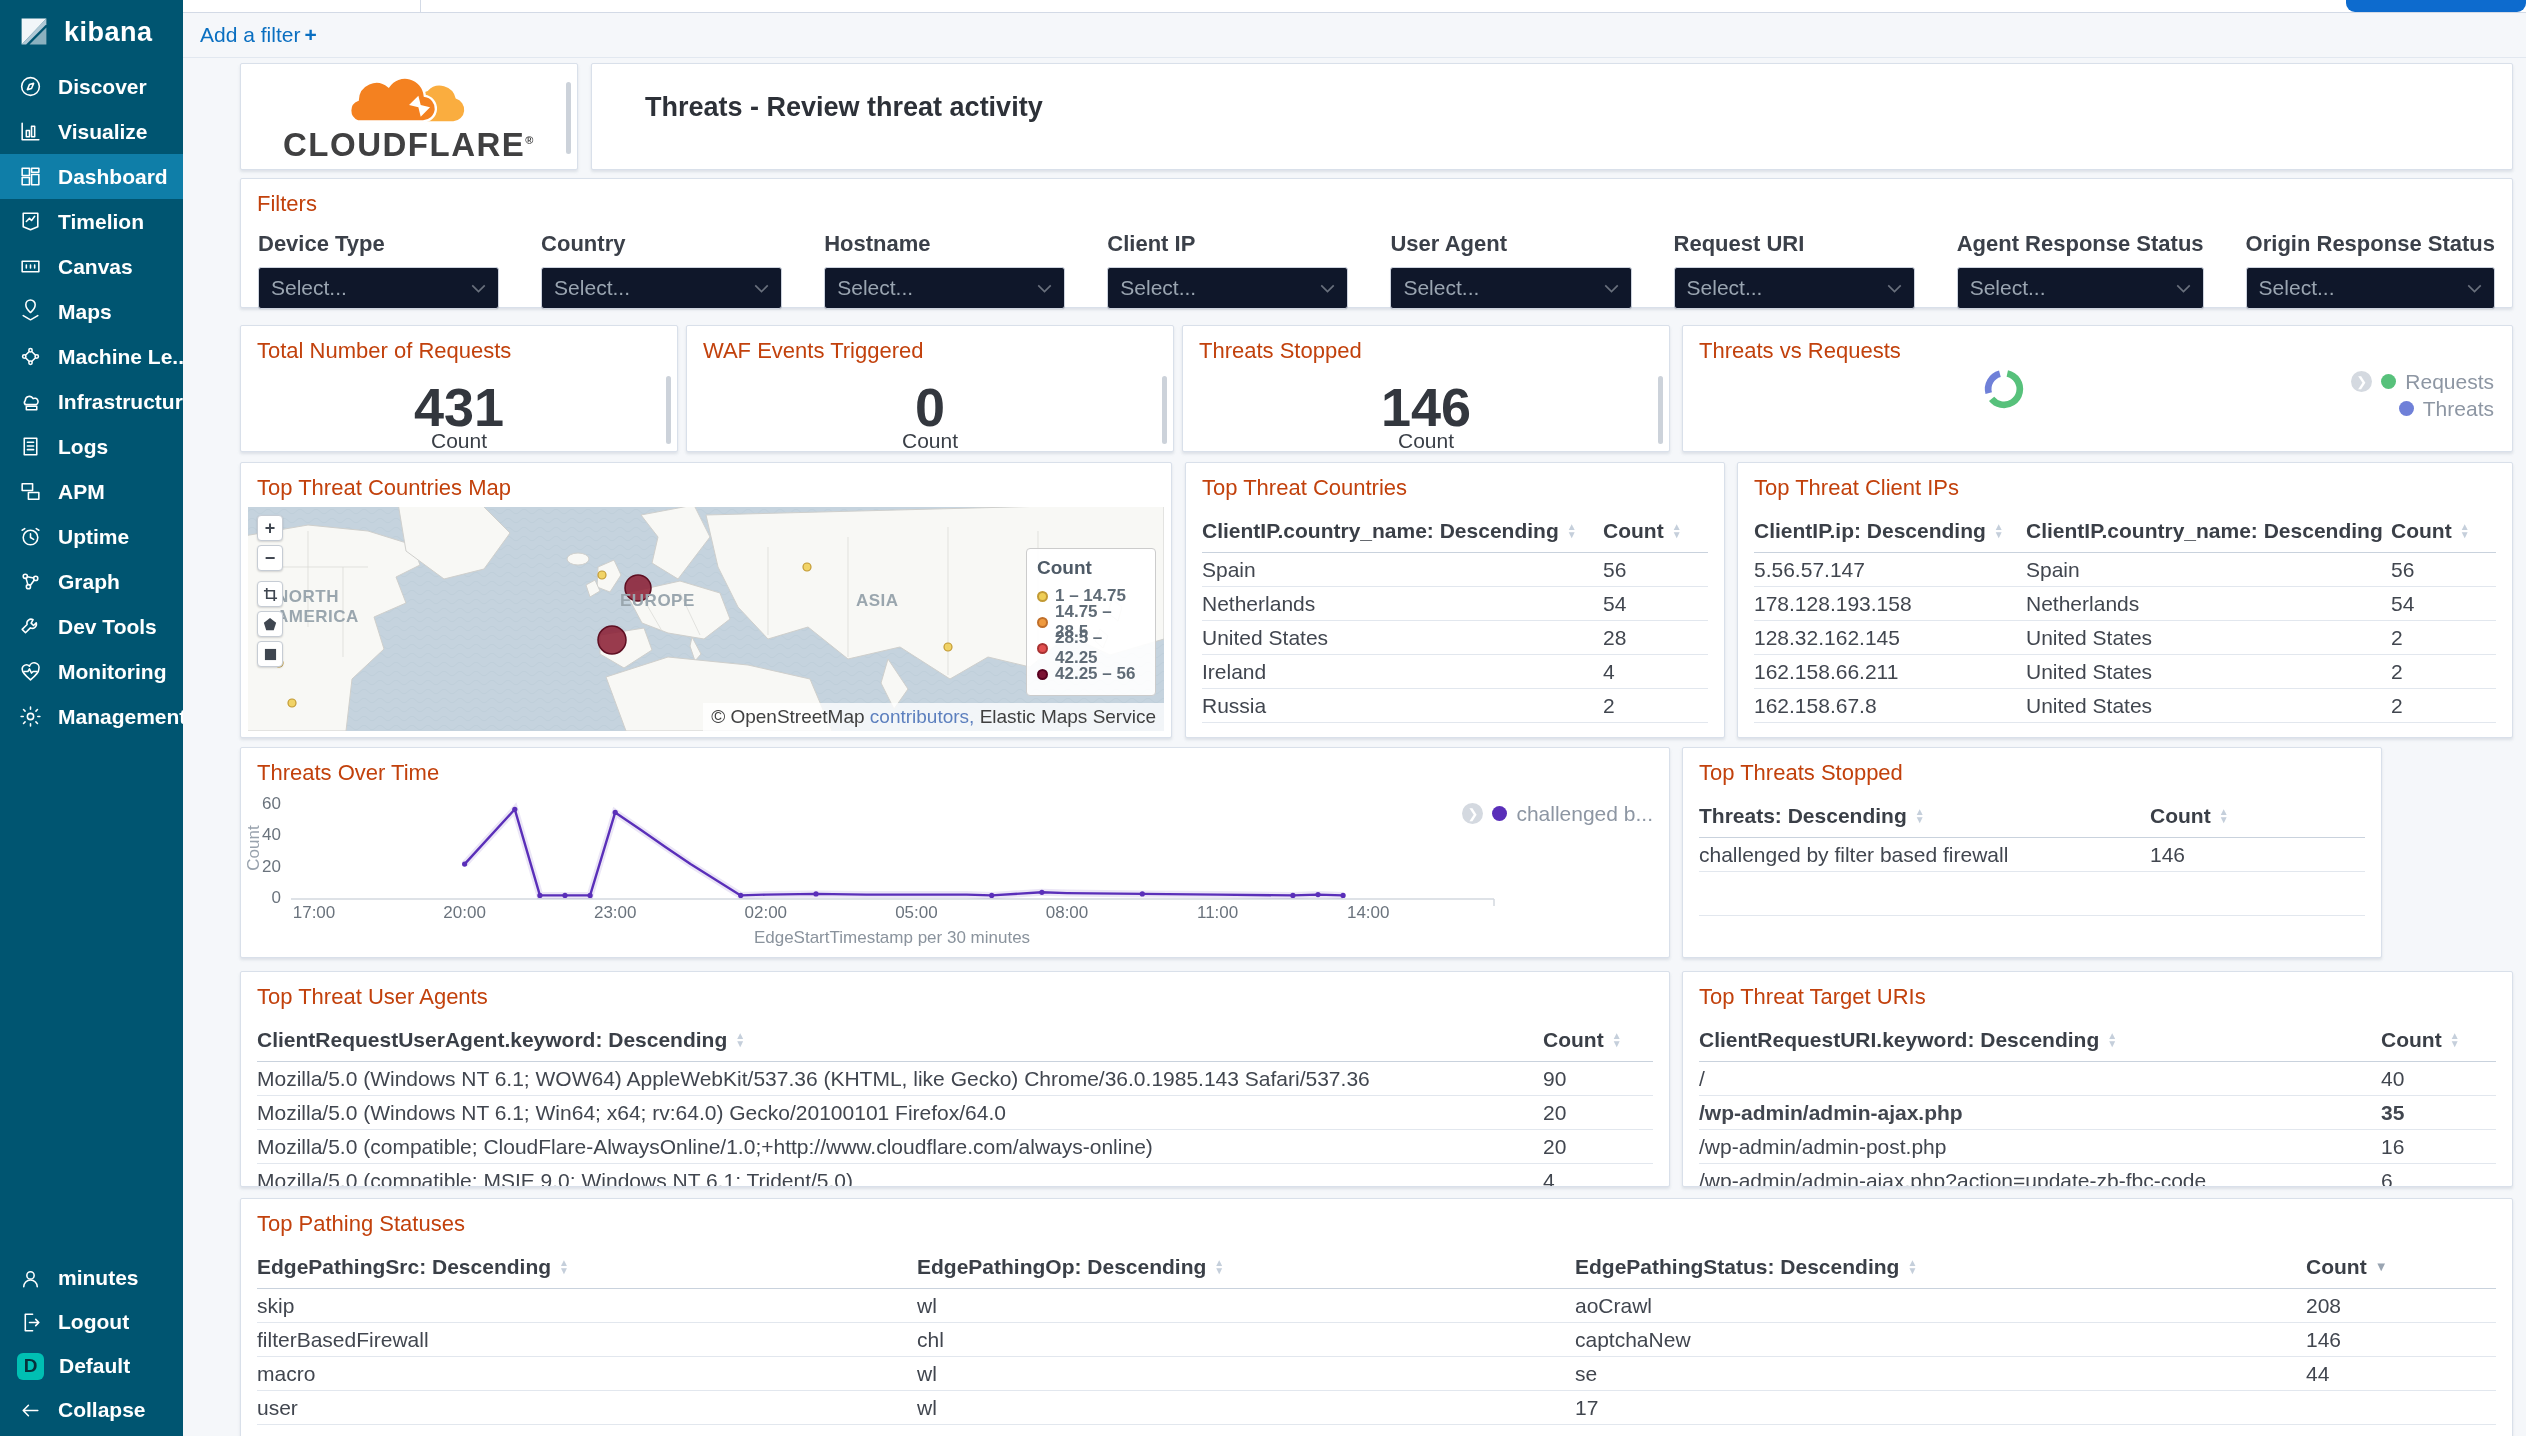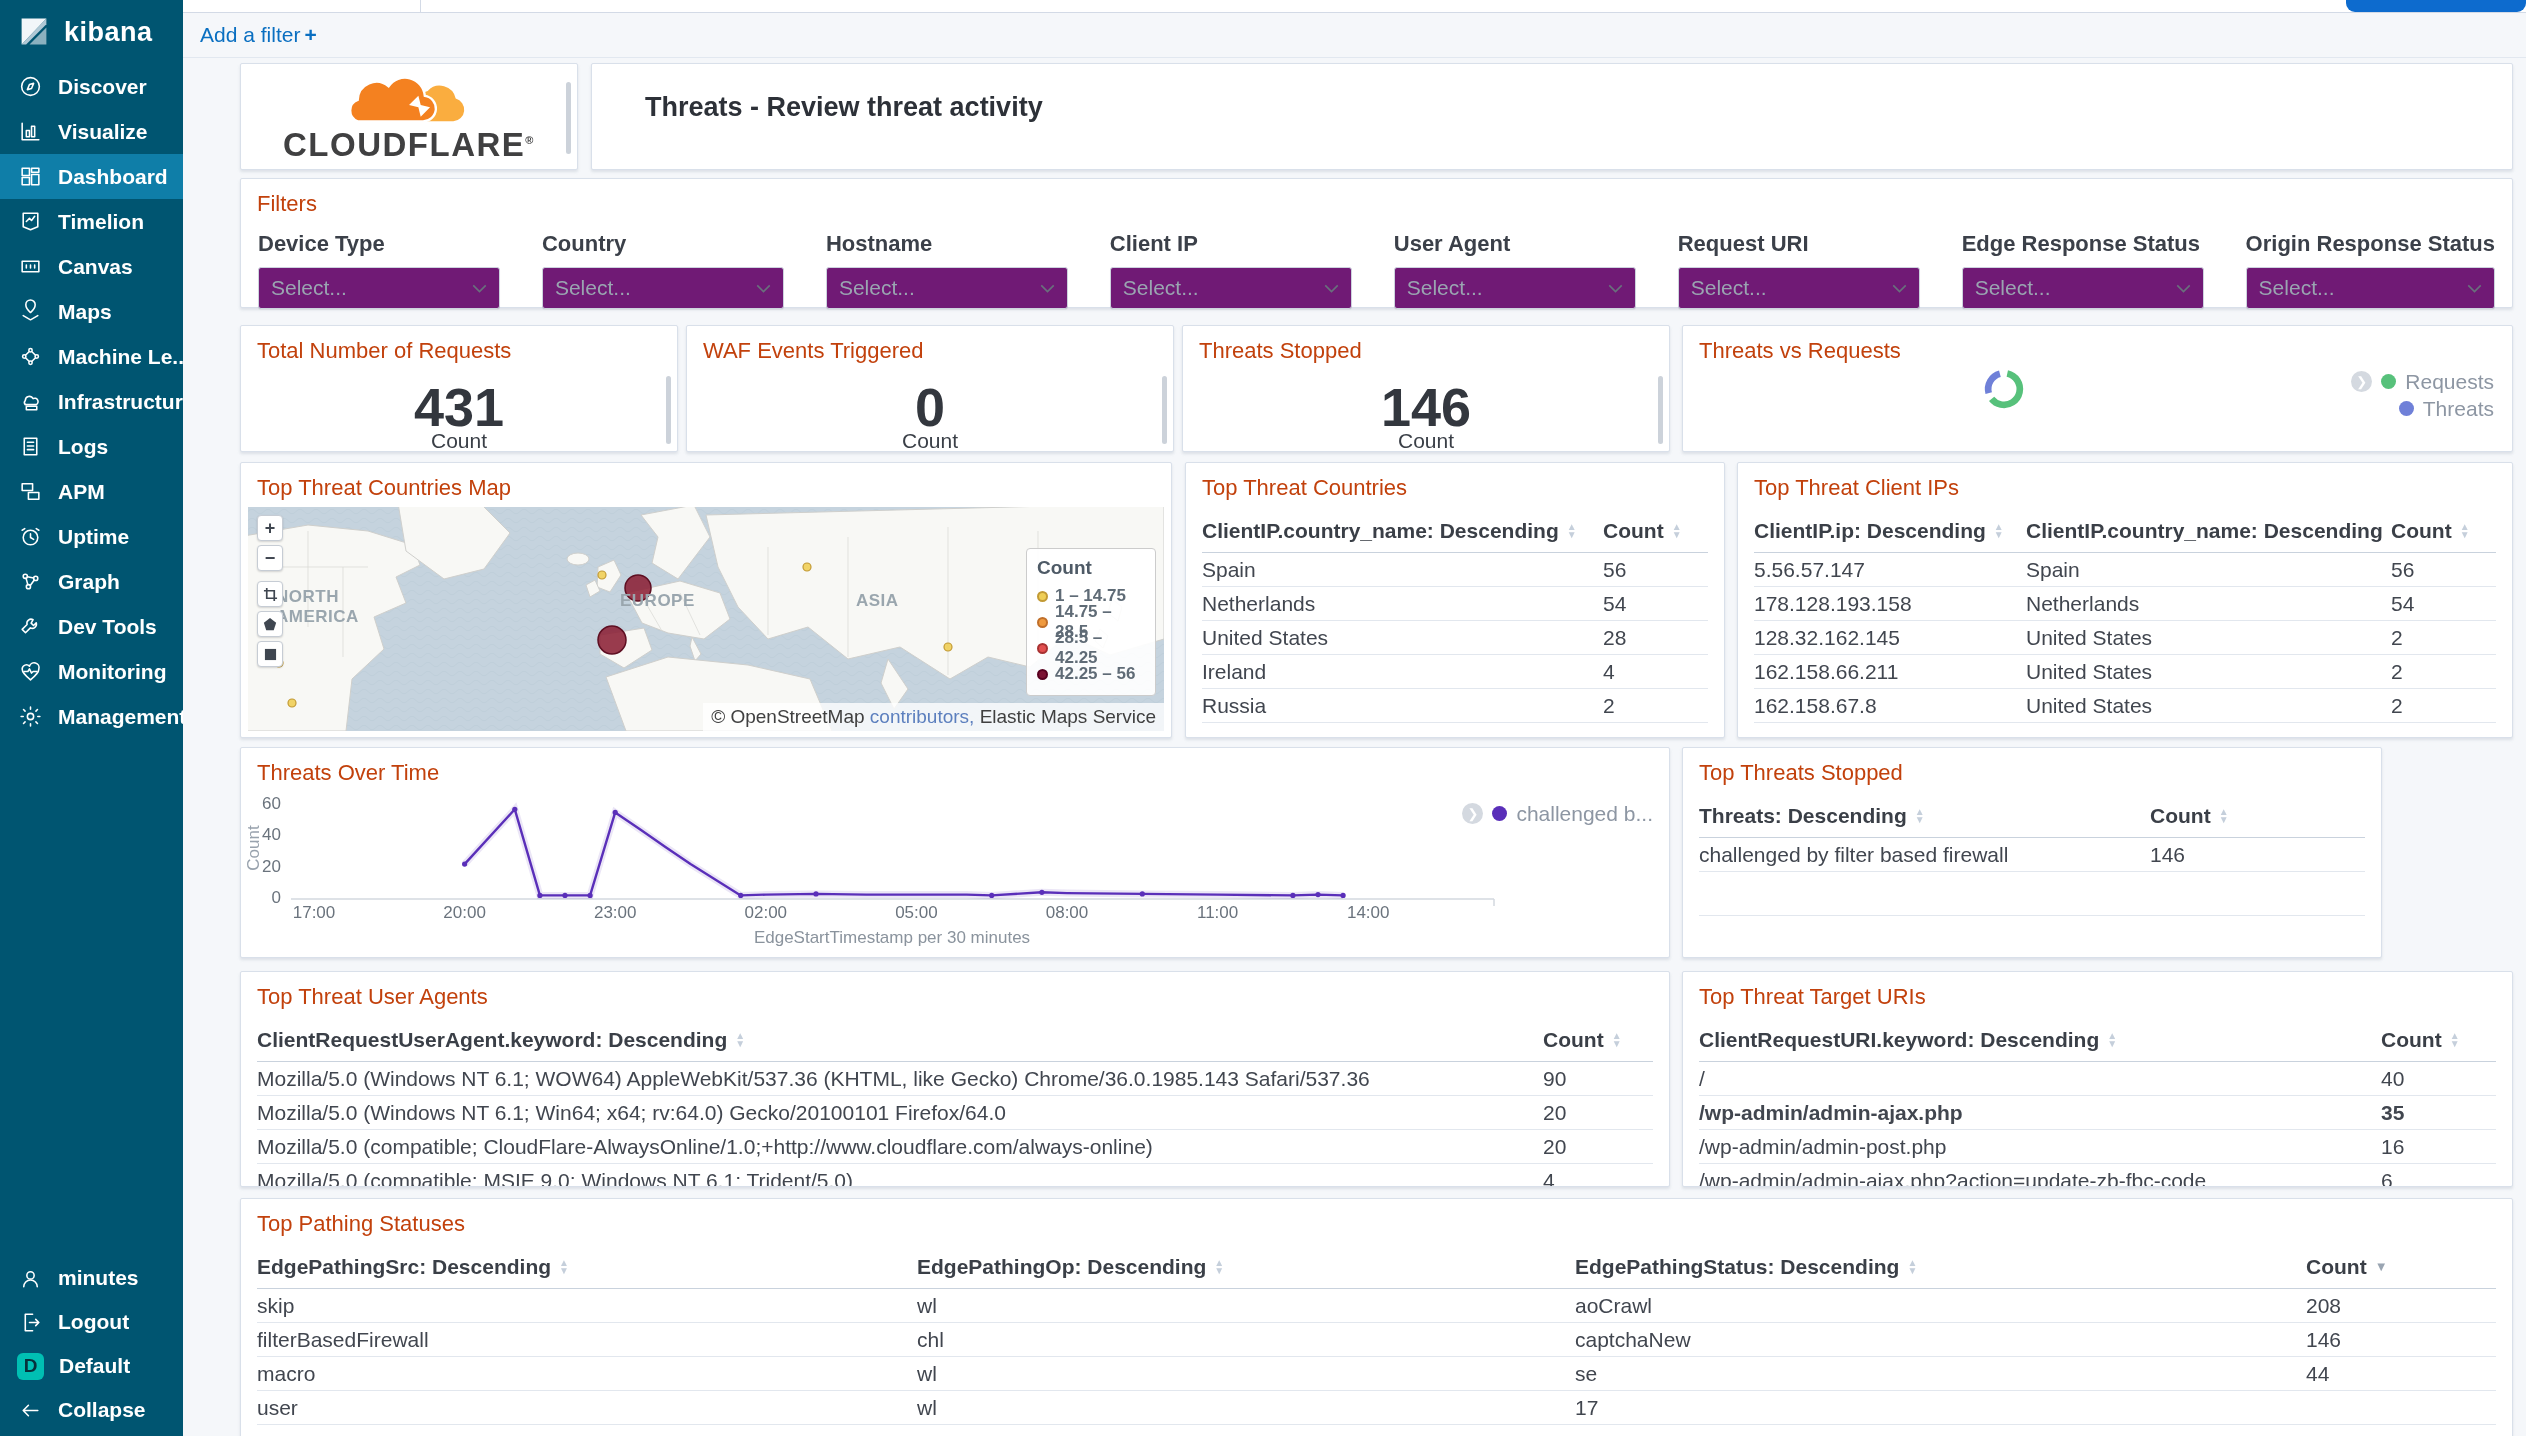--- a/index.html
+++ b/index.html
@@ -36,21 +36,21 @@
   #p-title { left:591px; top:63px; width:1922px; height:107px; }
   #dash-title { position:absolute; left:17px; top:28px; font-size:27px; font-weight:bold; color:#2d3138;margin-left:36px; }
   #cf-logo { position:absolute; left:50%; top:6px; transform:translateX(-50%); text-align:center; }
   #cf-word { font-size:33px; font-weight:bold; letter-spacing:1.5px; color:#404041; margin-top:-4px; }
   #cf-word sup { font-size:11px; }
 
   
   #p-filters { left:240px; top:178px; width:2273px; height:130px; }
   #filter-grid { position:absolute; left:17px; right:17px; top:52px; display:grid; grid-template-columns:repeat(8,1fr); column-gap:42px; }
   .fgroup .flabel { font-size:22px; font-weight:bold; color:#3b4049; margin-bottom:10px; white-space:nowrap; }
-  .fselect { height:42px; background:#701a75; border:1px solid #cdd3de; border-radius:3px; box-shadow:0 1px 1px rgba(0,0,0,.06); display:flex; align-items:center; justify-content:space-between; padding:0 12px; cursor:pointer; }
+  .fselect { height:42px; background:#0f172a; border:1px solid #cdd3de; border-radius:3px; box-shadow:0 1px 1px rgba(0,0,0,.06); display:flex; align-items:center; justify-content:space-between; padding:0 12px; cursor:pointer; }
   .fselect .ph { font-size:21px; color:#9aa5b1; }
   .fselect svg { stroke:#69707d; }
 
   
   .metric { top:325px; height:127px; }
   #p-m1 { left:240px; width:438px; }
   #p-m2 { left:686px; width:488px; }
   #p-m3 { left:1182px; width:488px; }
   .metric .num { position:absolute; left:0; right:0; top:54px; text-align:center; font-size:54px; font-weight:bold; color:#33373e; line-height:1; }
   .metric .cnt { position:absolute; left:0; right:0; top:103px; text-align:center; font-size:21px; color:#3a3f47; }
@@ -373,21 +373,21 @@
         <div class="fselect">
           <span class="ph">Select...</span>
           <span style="display:flex">
             <svg width="15" height="9" viewBox="0 0 12 7" fill="none" stroke-width="1.3">
               <path d="M1 1l5 5 5-5"></path>
             </svg>
           </span>
         </div>
       </div>
       <div class="fgroup">
-        <div class="flabel">Edge Response Status</div>
+        <div class="flabel">Agent Response Status</div>
         <div class="fselect">
           <span class="ph">Select...</span>
           <span style="display:flex">
             <svg width="15" height="9" viewBox="0 0 12 7" fill="none" stroke-width="1.3">
               <path d="M1 1l5 5 5-5"></path>
             </svg>
           </span>
         </div>
       </div>
       <div class="fgroup">

